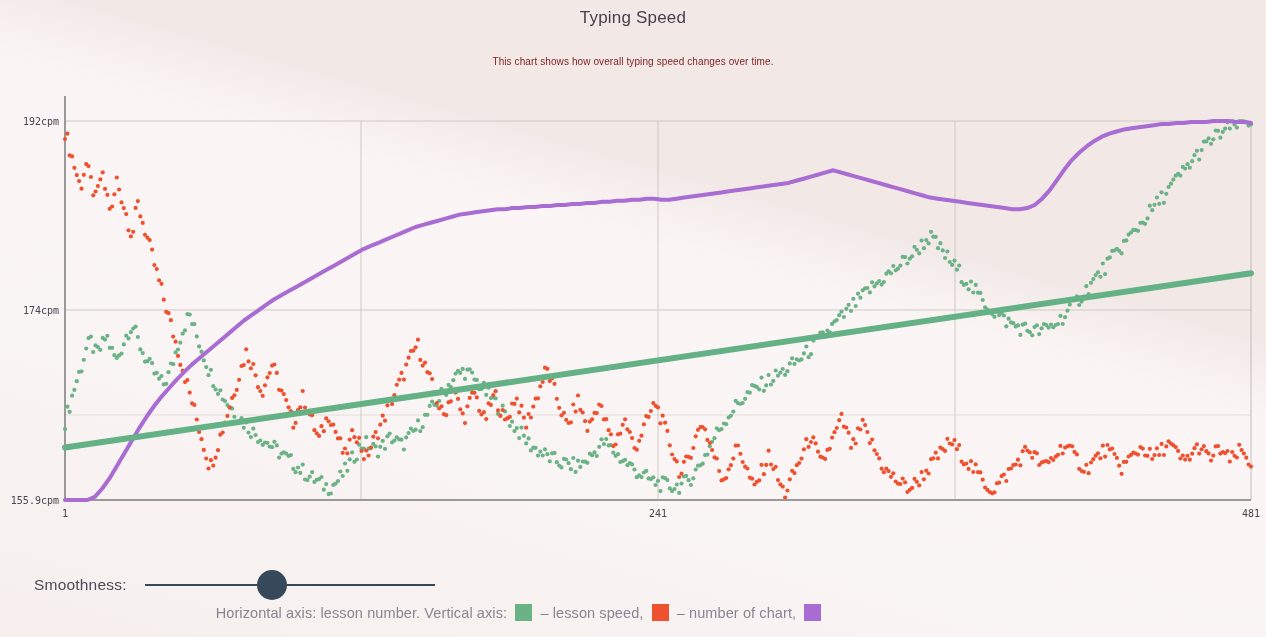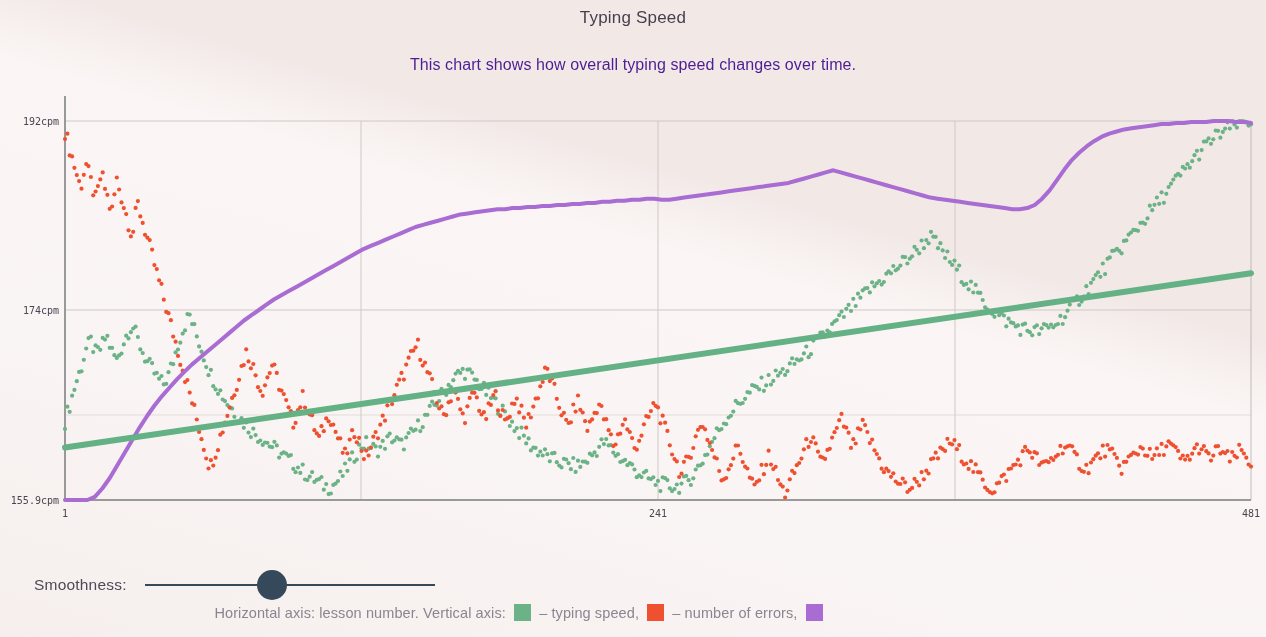--- a/index.html
+++ b/index.html
@@ -15,21 +15,21 @@
   .bg-sheen{
     position:absolute;left:0;top:0;width:1266px;height:637px;
     background:linear-gradient(196deg, rgba(255,255,255,0) 34%, rgba(252,248,247,.85) 42%, rgba(250,246,245,.9) 70%, rgba(248,243,242,.55) 100%);
     pointer-events:none;
   }
   .header{position:absolute;left:0;top:0;width:1266px;text-align:center;}
   .chart-title{
     font-size:17px;color:#463f4d;margin-top:8px;letter-spacing:.2px;
   }
   .chart-subtitle{
-    font-size:16px;color:#4c1d95;margin-top:28px;letter-spacing:.1px;
+    font-size:10px;color:#7f1d1d;margin-top:28px;letter-spacing:.1px;
   }
   .plot-wrap{position:absolute;left:0;top:0;width:1266px;height:637px;}
   svg.plot{position:absolute;left:0;top:0;}
   .ytick,.xtick{
     font-family:"DejaVu Sans Mono", monospace;
     font-size:10px;fill:#4a4450;
   }
   .controls{
     position:absolute;left:0;top:559px;width:1266px;height:52px;
     display:flex;align-items:center;
@@ -1103,17 +1103,17 @@
   <div class="smooth-label">Smoothness:</div>
   <div class="slider">
     <div class="slider-track"></div>
     <div class="slider-thumb" style="left: 112.6px;"></div>
   </div>
 </div>
 
 <div class="legend">
   <span>Horizontal axis: lesson number. Vertical axis: </span>
   <span class="sw" id="sw-speed" style="background: rgb(107, 178, 135);"></span>
-  <span> – typing speed, </span>
+  <span> – lesson speed, </span>
   <span class="sw" id="sw-errors" style="background: rgb(239, 81, 48);"></span>
-  <span> – number of errors, </span>
+  <span> – number of chart, </span>
   <span class="sw" id="sw-keys" style="background: rgb(168, 108, 210);"></span>
 </div>
 
 </body></html>

